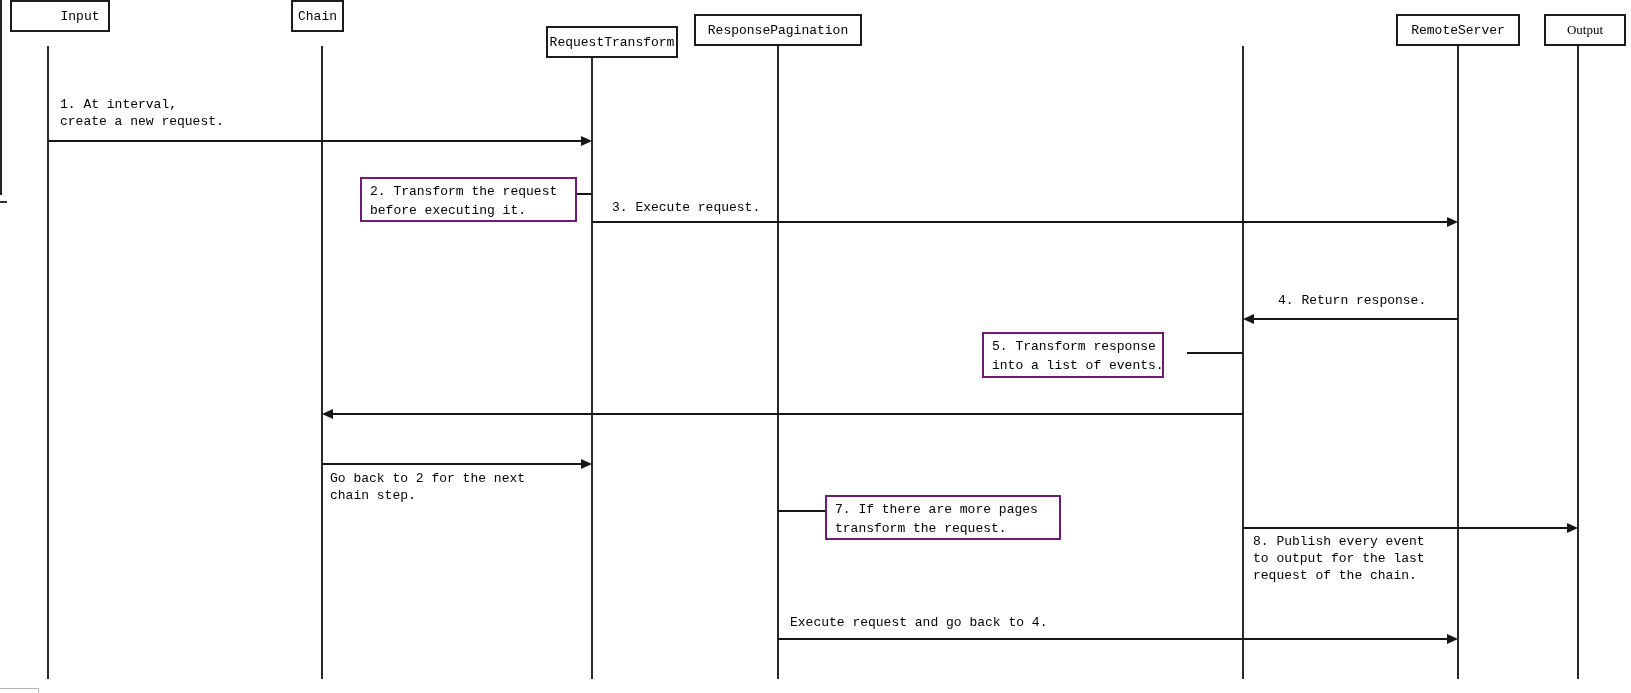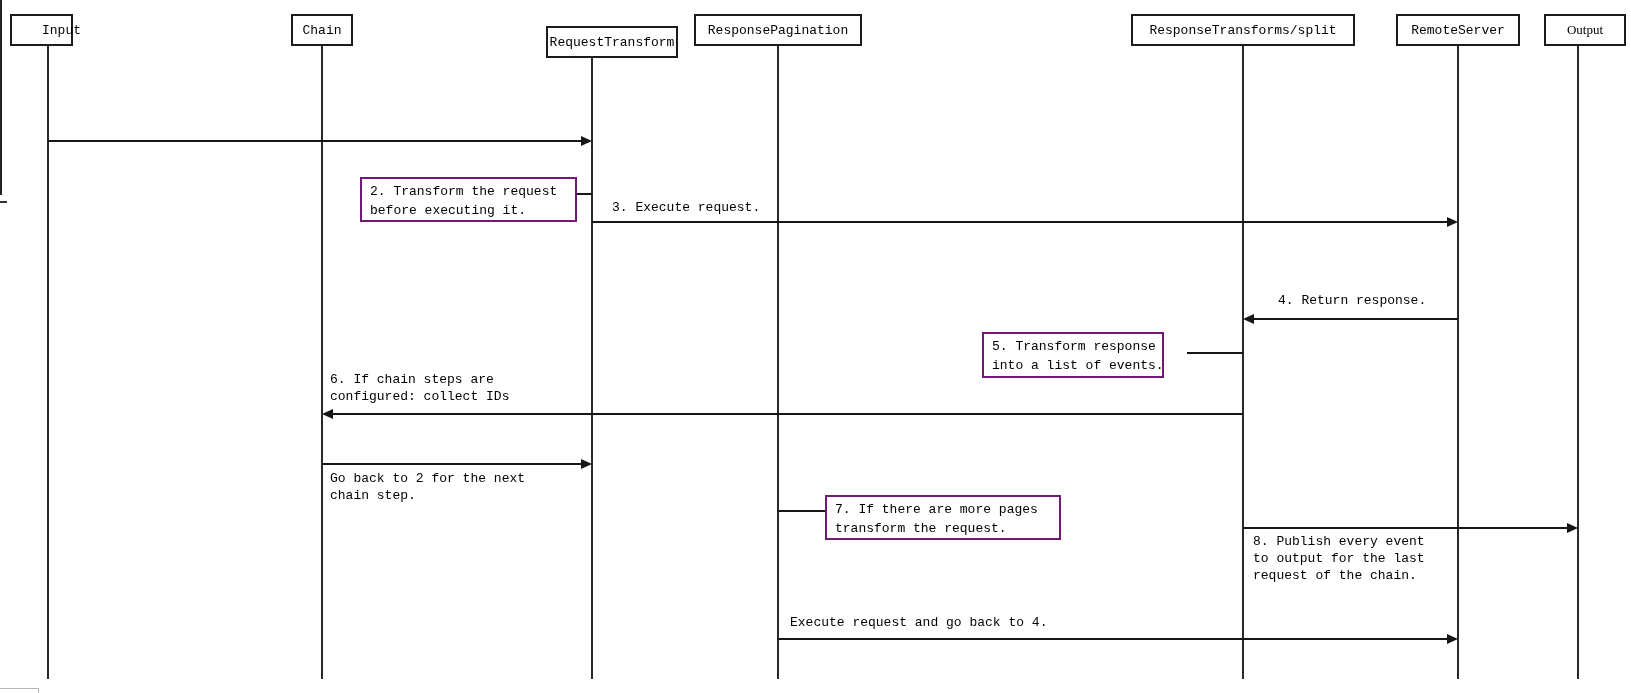--- a/index.html
+++ b/index.html
@@ -44,43 +44,42 @@
 </head>
 <body>
 
 <div id="diagram">
 
   <div class="artifact" style="left:0; top:0; width:1.5px; height:195px; background:#222;"></div>
   <div class="artifact" style="left:0; top:201px; width:7px; height:2px; background:#333;"></div>
   <div class="artifact" style="left:0; top:688px; width:38px; height:1px; background:#b5b5b5;"></div>
   <div class="artifact" style="left:38px; top:688px; width:1px; height:5px; background:#b5b5b5;"></div>
 <div class="lifeline" style="left: 47.25px; top: 46px; height: 633px;"></div>
-    <div class="actor-box" style="left: 10px; top: 14px; width: 63px; padding-left: 40px;"><span>Input</span></div>
+    <div class="actor-box" style="left: 10px; top: 0; width: 100px; padding-left: 40px;"><span>Input</span></div>
     <div class="lifeline" style="left: 321.25px; top: 46px; height: 633px;"></div>
-    <div class="actor-box" style="left: 291px; top: 14px; width: 62px;"><span>Chain</span></div>
+    <div class="actor-box" style="left: 291px; top: 0; width: 53px;"><span>Chain</span></div>
     <div class="lifeline" style="left: 591.25px; top: 46px; height: 633px;"></div>
     <div class="actor-box" style="left: 518px; top: 26px; width: 132px; margin-left: 28px;"><span>RequestTransform</span></div>
     <div class="lifeline" style="left: 777.25px; top: 46px; height: 633px;"></div>
     <div class="actor-box" style="left: 694px; top: 14px; width: 168px;"><span>ResponsePagination</span></div>
     <div class="lifeline" style="left: 1242.25px; top: 46px; height: 633px;"></div>
-    <div class="actor-box" style="left: 1131px; top: 14px; width: 224px;"><span>ResponseTransforms/split</span></div>
     <div class="lifeline" style="left: 1457.25px; top: 46px; height: 633px;"></div>
     <div class="actor-box" style="left: 1396px; top: 14px; width: 124px;"><span>RemoteServer</span></div>
     <div class="lifeline" style="left: 1577.25px; top: 46px; height: 633px;"></div>
     <div class="actor-box" style="left: 1544px; top: 14px; width: 82px; font-family: Liberation Serif, serif;"><span>Output</span></div>
+    <div class="msg-label" style="left: 60px; top: 96px;">1. At interval,
+create a new request.</div>
     <div class="hline" style="top: 140px; left: 48px; width: 535px;"></div>
     <div class="head-right" style="top: 135.7px; left: 581px;"></div>
     <div class="msg-label" style="left: 612px; top: 199px;">3. Execute request.</div>
     <div class="hline" style="top: 221px; left: 592px; width: 857px;"></div>
     <div class="head-right" style="top: 216.7px; left: 1447px;"></div>
     <div class="msg-label" style="left: 1278px; top: 292px;">4. Return response.</div>
     <div class="hline" style="top: 318px; left: 1252px; width: 206px;"></div>
     <div class="head-left" style="top: 313.7px; left: 1243px;"></div>
-    <div class="msg-label" style="left: 330px; top: 371px;">6. If chain steps are
-configured: collect IDs</div>
     <div class="hline" style="top: 413px; left: 331px; width: 912px;"></div>
     <div class="head-left" style="top: 408.7px; left: 322px;"></div>
     <div class="msg-label" style="left: 330px; top: 470px;">Go back to 2 for the next
 chain step.</div>
     <div class="hline" style="top: 463px; left: 322px; width: 261px;"></div>
     <div class="head-right" style="top: 458.7px; left: 581px;"></div>
     <div class="msg-label" style="left: 1253px; top: 533px;">8. Publish every event
 to output for the last
 request of the chain.</div>
     <div class="hline" style="top: 527px; left: 1243px; width: 326px;"></div>

